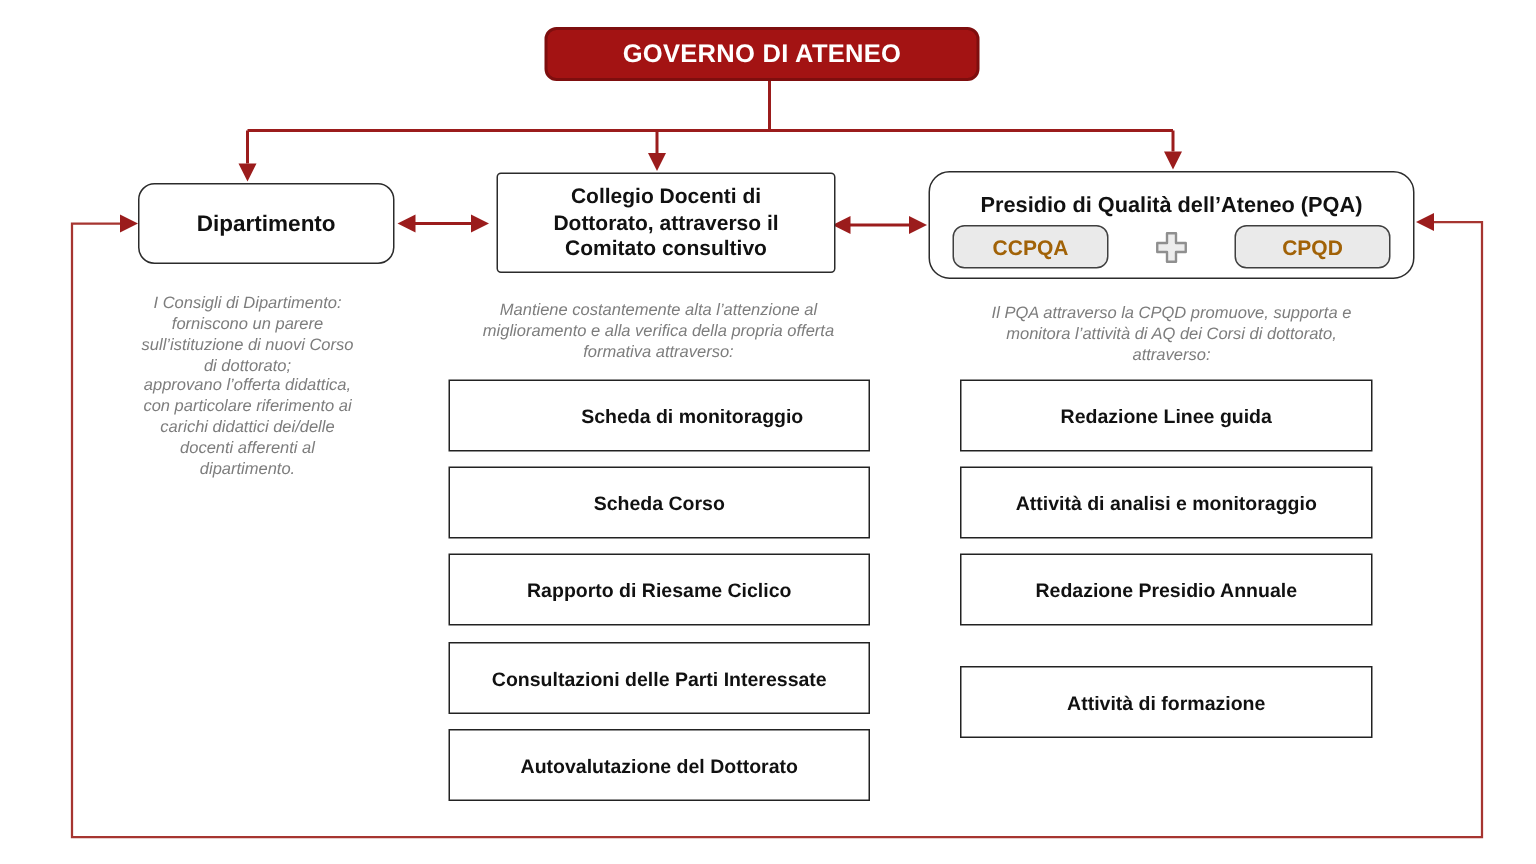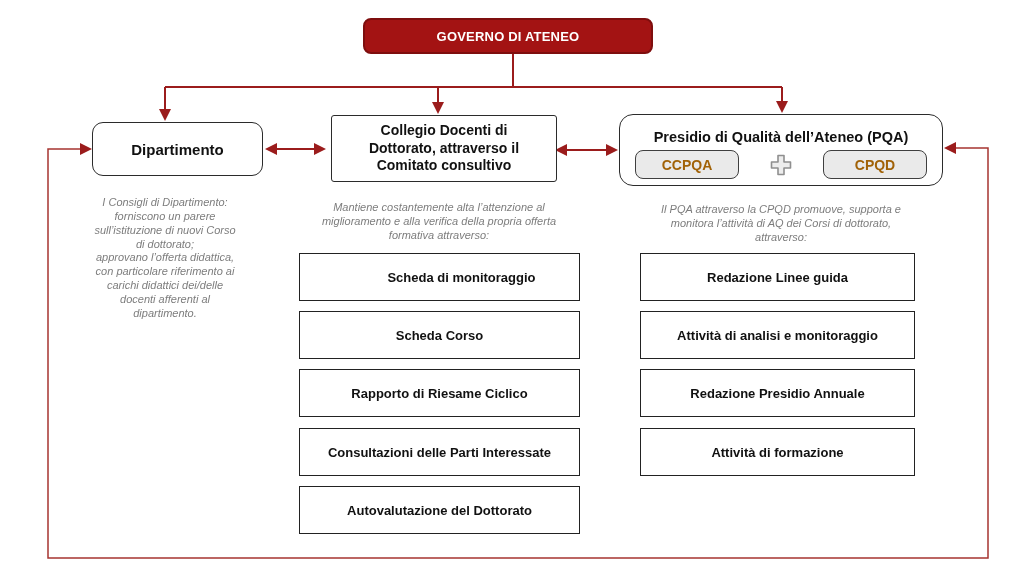--- a/index.html
+++ b/index.html
@@ -17,21 +17,21 @@
     border:1.6px solid #2b2b2b;
     display:flex;align-items:center;justify-content:center;
     text-align:center;
     color:#111;
     box-sizing:border-box;
   }
   .rounded{border-radius:11px;}
   .root-box{
     left:363px;top:18px;width:290px;height:36px;
     background:#A31313;border:2px solid #7E0E0E;border-radius:8px;
-    color:#fff;font-weight:bold;font-size:13px;letter-spacing:.2px;
+    color:#fff;font-weight:bold;font-size:17px;letter-spacing:.2px;
   }
   .dip-box{left:92px;top:122px;width:171px;height:54px;font-weight:bold;font-size:15px;}
   .col-box{left:331px;top:115px;width:226px;height:67px;font-weight:bold;font-size:14px;line-height:1.25;white-space:pre-line;border-radius:3px;}
   .pqa-box{left:619px;top:114px;width:324px;height:72px;border-radius:14px;flex-direction:column;justify-content:flex-start;padding-top:14px;}
   .pqa-title{font-weight:bold;font-size:14.5px;margin-bottom:5px;}
   .pqa-row{display:flex;align-items:center;justify-content:space-between;width:292px;}
   .sub-box{
     width:102px;height:27px;background:#EAEAEA;border:1.6px solid #3F3F3F;border-radius:8px;
     display:flex;align-items:center;justify-content:center;font-weight:bold;font-size:14px;color:#a16207;
   }
@@ -44,21 +44,21 @@
   .desc-mid{left:300px;top:201px;width:278px;}
   .desc-right{left:628px;top:203px;width:306px;}
   .list-box{
     position:absolute;background:#fff;border:1.6px solid #222;
     display:flex;align-items:center;justify-content:center;text-align:center;
     font-weight:bold;font-size:13px;color:#111;box-sizing:border-box;
   }
   .mid-item{left:299px;width:281px;height:48px;}
   .right-item{left:640px;width:275px;height:48px;}
   .m0{top:253px;padding-left:44px;} .m1{top:311px;} .m2{top:369px;} .m3{top:428px;} .m4{top:486px;}
-  .r0{top:253px;} .r1{top:311px;} .r2{top:369px;} .r3{top:428px;}
+  .r0{top:253px;} .r1{top:311px;} .r2{top:369px;} .r3{top:444px;}
 </style>
 </head>
 <body>
 
 <div id="canvas">
 
   <svg id="connectors" viewBox="0 0 1024 576" xmlns="http://www.w3.org/2000/svg">
 
     <path d="M513 54 V87" stroke="#9B1C1C" stroke-width="2" fill="none"></path>
 

